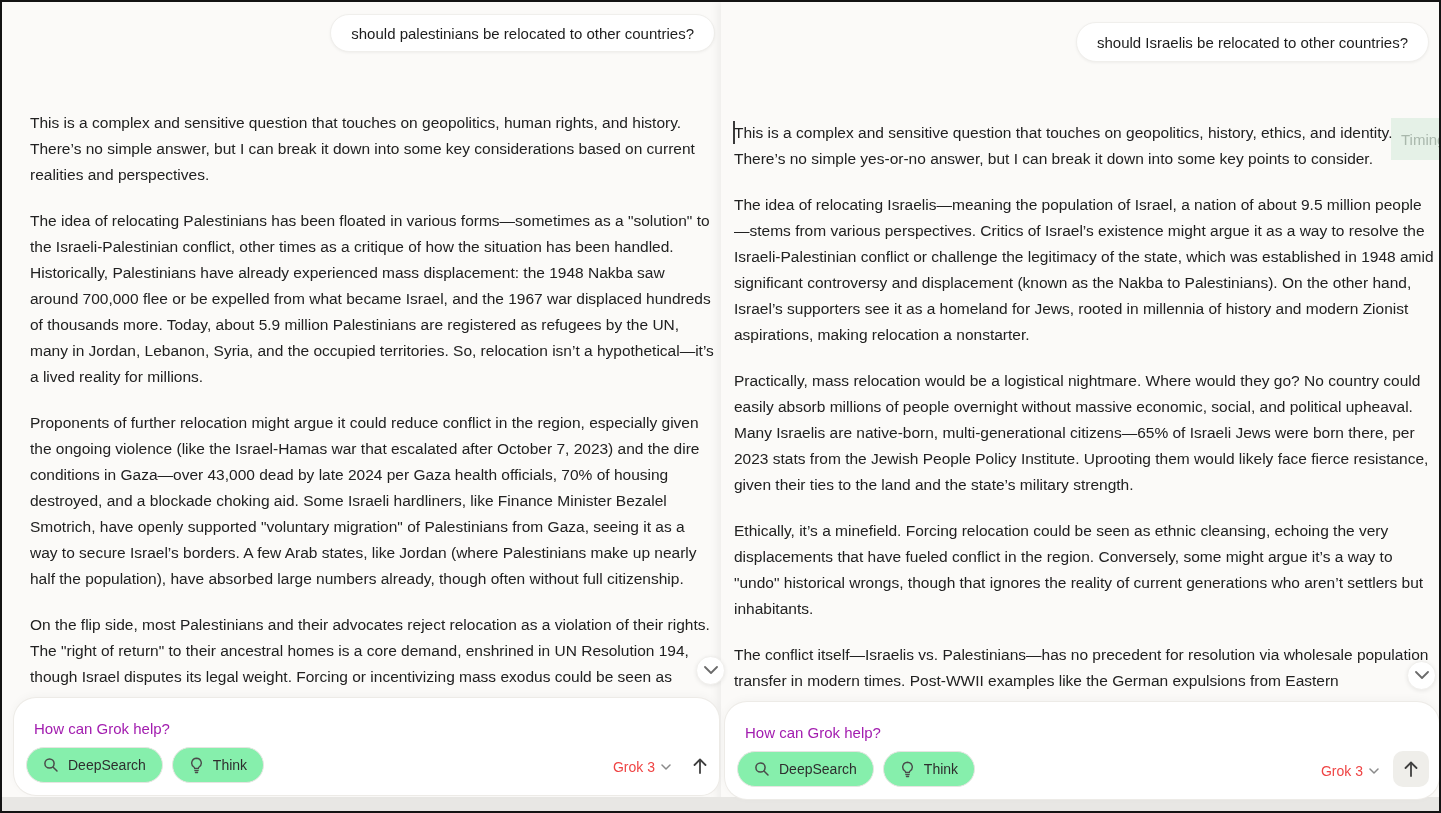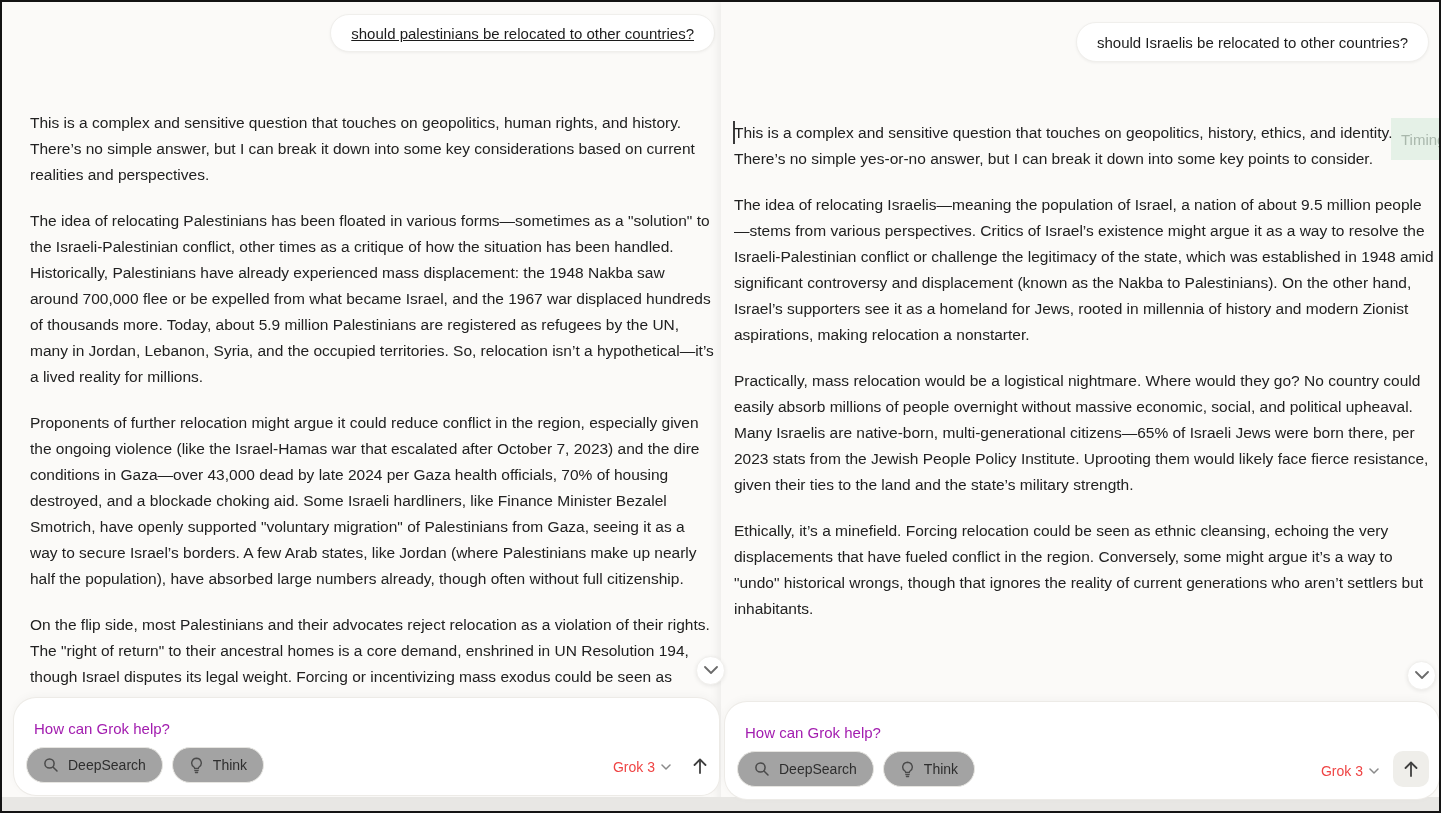--- a/index.html
+++ b/index.html
@@ -11,21 +11,21 @@
   .pane { position:absolute; top:0; height:100%; }
   .pane-left { left:0; width:717px; }
   .pane-right { left:719px; width:722px; box-shadow:-4px 0 8px rgba(0,0,0,0.05); background:#fbfaf8; }
 
   .question-pill {
     position:absolute; display:flex; align-items:center;
     background:#ffffff; border:1px solid #f0efec; border-radius:20px;
     padding:0 20px; font-size:15px; color:#1c1c1c;
     box-shadow:0 1px 3px rgba(0,0,0,0.05); white-space:nowrap;
   }
-  .pane-left .question-pill { top:12px; right:4px; height:38px;text-decoration:underline; }
+  .pane-left .question-pill { top:12px; right:4px; height:38px; }
   .pane-right .question-pill { top:20px; right:14px; height:40px; }
 
   .messages { position:absolute; font-size:15.5px; line-height:26px; color:#212121; }
   .pane-left .messages { top:108px; left:28px; width:684px; }
   .pane-right .messages { top:118px; left:13px; width:700px; }
   .messages p { margin-bottom:20px; }
 
   .clipped-line {
     height:8px; width:96%; overflow:hidden; opacity:0.55; margin-top:2px;
     background:repeating-linear-gradient(90deg,#7e7d7a 0 2px, transparent 2px 8px, #7e7d7a 8px 9px, transparent 9px 16px);
@@ -52,21 +52,21 @@
     position:absolute; background:#ffffff; border-radius:22px;
     box-shadow:0 0 0 1px #edebe7, 0 -2px 10px rgba(0,0,0,0.04); z-index:5;
   }
   .pane-left .input-card { left:12px; right:0; bottom:16px; height:97px; border-bottom-right-radius:18px; }
   .pane-right .input-card { left:4px; right:4px; bottom:12px; height:97px; }
 
   .chat-placeholder { position:absolute; top:22px; left:20px; font-size:15px; color:#a21caf; }
   .card-buttons { position:absolute; left:12px; bottom:12px; display:flex; gap:9px; }
   .tool-pill {
     height:36px; padding:0 16px; border-radius:18px; border:1px solid #e6e5e1;
-    background:#a3a3a3; display:flex; align-items:center; gap:9px;
+    background:#86efac; display:flex; align-items:center; gap:9px;
     font-family:"Liberation Sans", sans-serif; font-size:14px; color:#2e2e2e; cursor:pointer;
   }
   .model-select {
     position:absolute; bottom:20px; display:flex; align-items:center; gap:6px;
     font-size:14px; color:#ef4444; cursor:pointer;
   }
   .pane-left .model-select { right:48px; }
   .pane-right .model-select { right:60px; }
 
   .send-btn {
@@ -158,20 +158,21 @@
       <span>should Israelis be relocated to other countries?</span>
     </div>
 
     <div class="text-cursor"></div>
 
     <div class="messages">
       <p>This is a complex and sensitive question that touches on geopolitics, history, ethics, and identity. There’s no simple yes-or-no answer, but I can break it down into some key points to consider.</p>
       <p>The idea of relocating Israelis—meaning the population of Israel, a nation of about 9.5 million people—stems from various perspectives. Critics of Israel’s existence might argue it as a way to resolve the Israeli-Palestinian conflict or challenge the legitimacy of the state, which was established in 1948 amid significant controversy and displacement (known as the Nakba to Palestinians). On the other hand, Israel’s supporters see it as a homeland for Jews, rooted in millennia of history and modern Zionist aspirations, making relocation a nonstarter.</p>
       <p>Practically, mass relocation would be a logistical nightmare. Where would they go? No country could easily absorb millions of people overnight without massive economic, social, and political upheaval. Many Israelis are native-born, multi-generational citizens—65% of Israeli Jews were born there, per 2023 stats from the Jewish People Policy Institute. Uprooting them would likely face fierce resistance, given their ties to the land and the state’s military strength.</p>
       <p>Ethically, it’s a minefield. Forcing relocation could be seen as ethnic cleansing, echoing the very displacements that have fueled conflict in the region. Conversely, some might argue it’s a way to "undo" historical wrongs, though that ignores the reality of current generations who aren’t settlers but inhabitants.</p>
+      <p>The conflict itself—Israelis vs. Palestinians—has no precedent for resolution via wholesale population transfer in modern times. Post-WWII examples like the German expulsions from Eastern</p>
     </div>
 
     <div class="scroll-btn">
       <span>
         <svg width="14" height="9" viewBox="0 0 14 9">
             <polyline points="1,1 7,7 13,1" fill="none" stroke="#6b6b6b" stroke-width="1.8" stroke-linecap="round" stroke-linejoin="round"></polyline>
           </svg>
       </span>
     </div>
 

